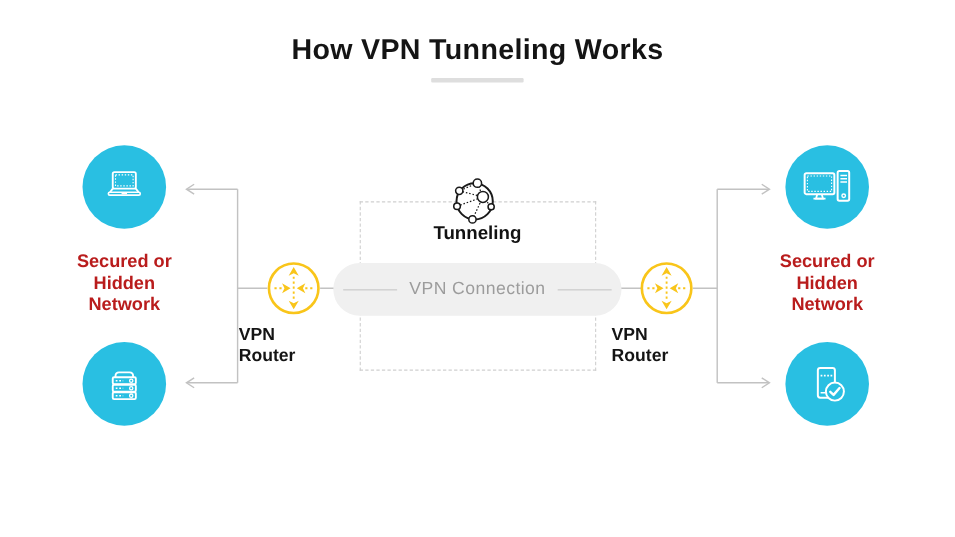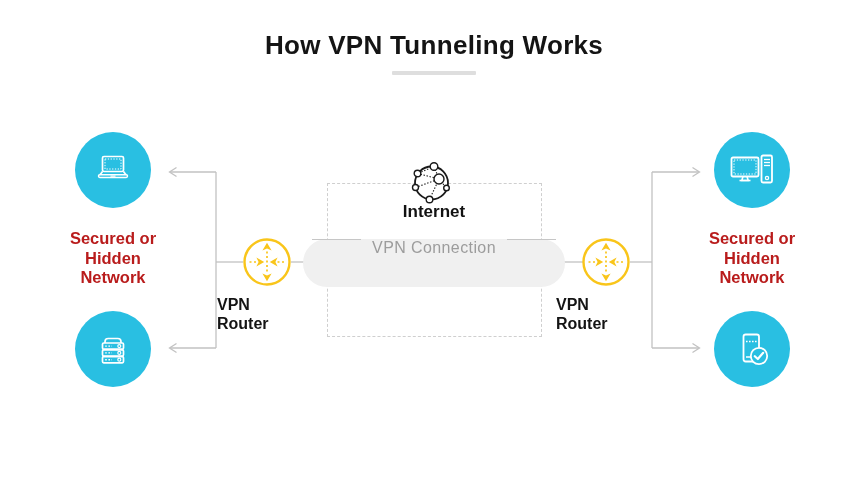--- a/index.html
+++ b/index.html
@@ -10,21 +10,21 @@
   .abs{position:absolute;}
   
   .title{left:0;right:0;top:30px;text-align:center;font-size:26px;font-weight:700;letter-spacing:.3px;color:#141414;}
   .title-underline{left:392px;top:71px;width:84px;height:4px;background:#dedede;border-radius:1px;}
   
   .lines{left:0;top:0;z-index:0;}
   
   .dashed-box{left:327px;top:183px;width:215px;height:154px;border:1px dashed #cfcfcf;box-sizing:border-box;z-index:1;}
   
   .pill{left:303px;top:239px;width:262px;height:48px;border-radius:24px;background:#f0f0f0;z-index:2;
-        display:flex;align-items:flex-start;padding:0 9px;box-sizing:border-box;}
+        display:flex;align-items:center;padding:0 9px;box-sizing:border-box;}
   .pill-line{flex:1;height:1px;background:#c6c6c6;}
   .pill-label{margin:0 11px;font-size:16px;color:#9c9c9c;letter-spacing:.4px;white-space:nowrap;}
   
   .internet-icon{left:409px;top:160px;z-index:3;line-height:0;}
   .internet-label{left:334px;top:202px;width:200px;text-align:center;font-size:17px;font-weight:700;z-index:3;color:#121212;}
   .tunnel-label{left:334px;top:297px;width:200px;text-align:center;font-size:16px;font-weight:400;color:#3a3a3a;letter-spacing:.3px;z-index:2;}
   
   .router{width:52px;height:52px;z-index:2;line-height:0;}
   .router-left{left:241px;top:236px;}
   .router-right{left:580px;top:236px;}
@@ -84,21 +84,21 @@
       <g fill="#ffffff" stroke="#1a1a1a" stroke-width="1.4">
         <circle cx="25" cy="6.5" r="3.8"></circle>
         <circle cx="8.5" cy="13.5" r="3.3"></circle>
         <circle cx="6.5" cy="27.5" r="3"></circle>
         <circle cx="20.5" cy="39.5" r="3.3"></circle>
         <circle cx="37.5" cy="28" r="2.8"></circle>
         <circle cx="30" cy="19" r="5"></circle>
       </g>
     </svg>
   </div>
-  <div class="abs internet-label">Internet</div>
+  <div class="abs internet-label">Tunneling</div>
 
   <div class="abs pill">
     <div class="pill-line"></div>
     <span class="pill-label">VPN Connection</span>
     <div class="pill-line"></div>
   </div>
 
   <div class="abs router router-left">
     <svg width="52" height="52" viewBox="0 0 52 52">
       <circle cx="26" cy="26" r="22.5" fill="#ffffff" stroke="#f9c51a" stroke-width="2.4"></circle>

